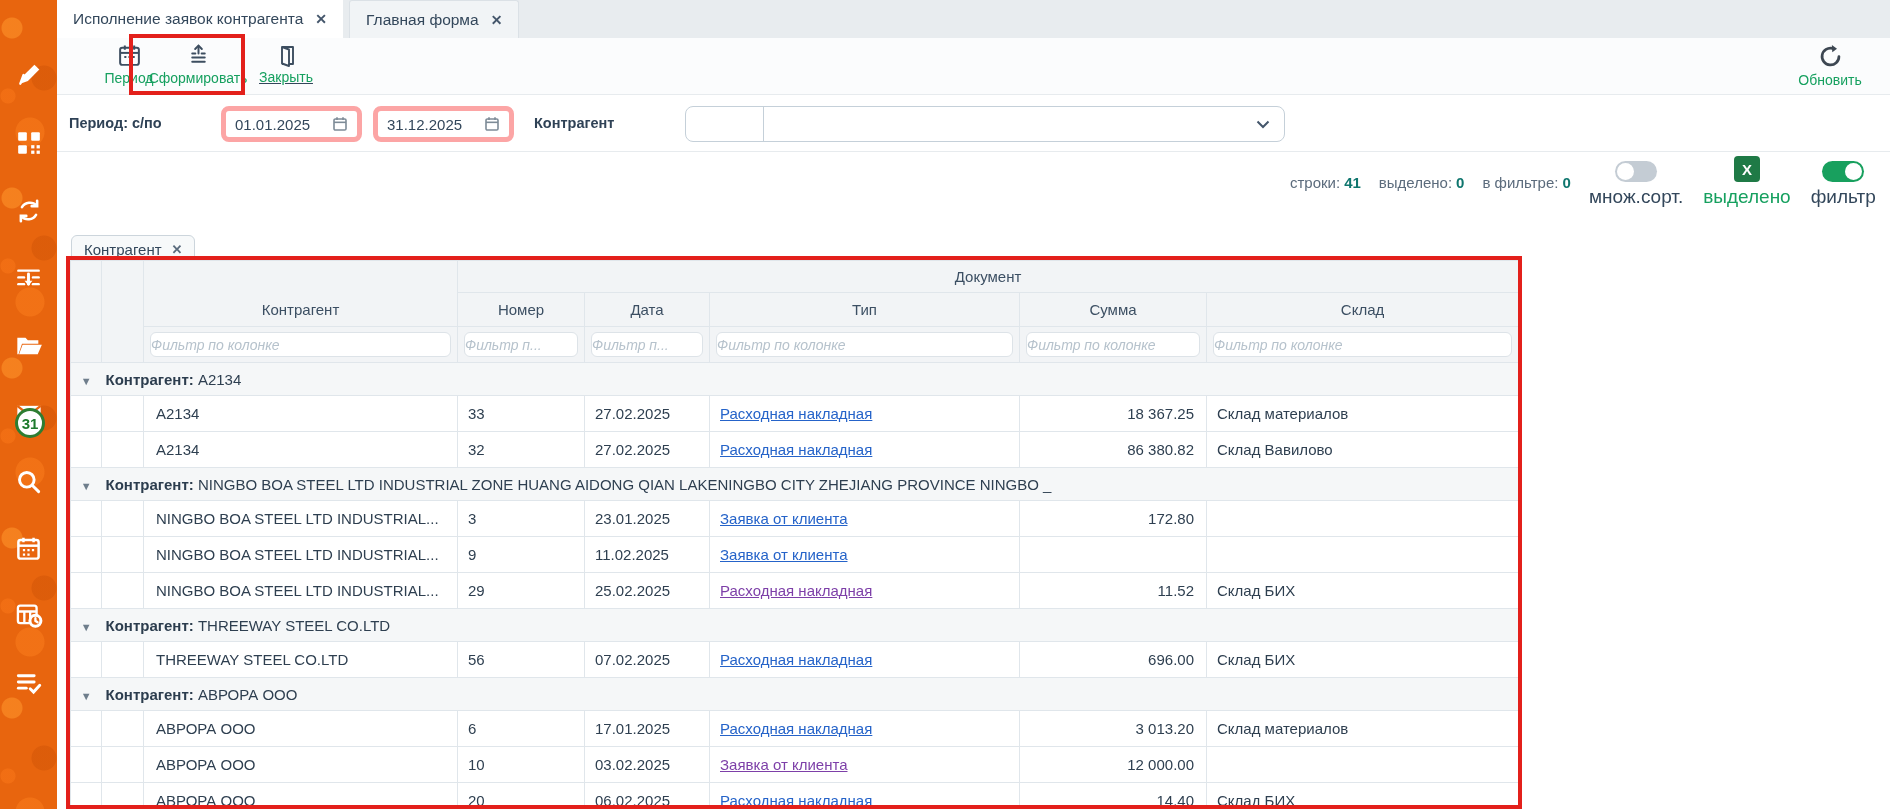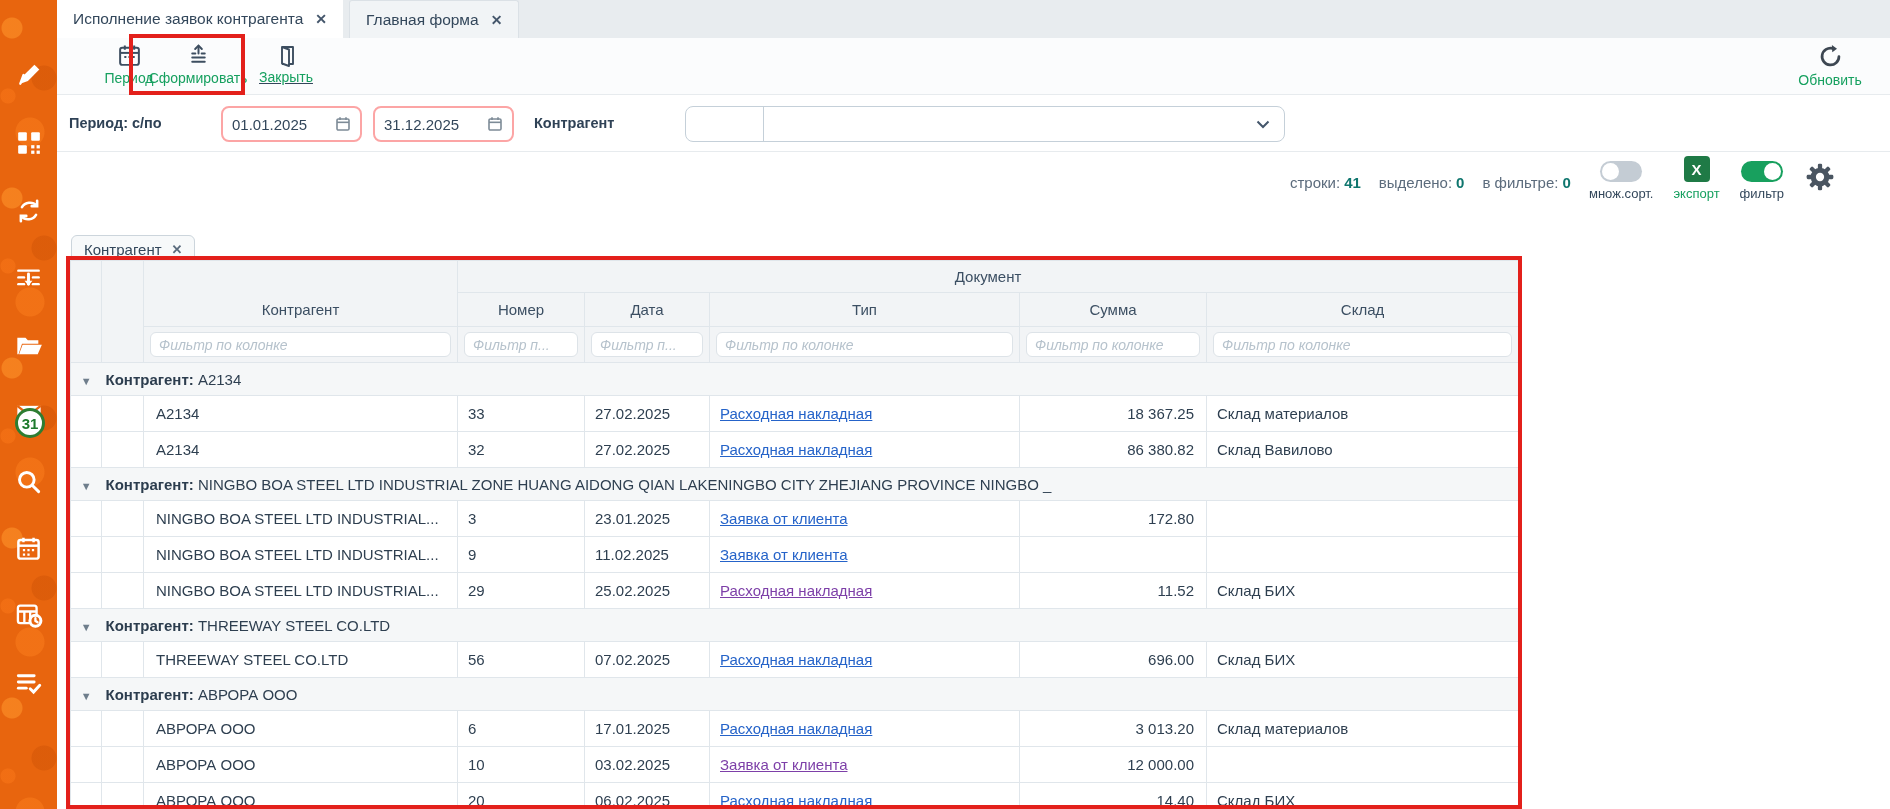--- a/index.html
+++ b/index.html
@@ -40,37 +40,37 @@
   .btn-close { left:196px; width:66px;text-decoration:underline; }
   .btn-refresh { left:1734px; width:78px; }
   .anno-generate { position:absolute; left:72px; top:-4px; width:116px; height:61px;
     border:4px solid #e3201b; z-index:9; pointer-events:none; }
 
   
   .filterbar { height:57px; background:#fff; border-bottom:1px solid #e7ebee; position:relative; }
   .flabel { position:absolute; font-size:14.5px; font-weight:bold; color:#2f4256; top:20px; }
   .lbl-period { left:12px; }
   .lbl-kontr { left:477px; }
-  .date-input { position:absolute; top:11px; height:36px; width:141px; border:2px solid #fca5a5; border-radius:8px;
+  .date-input { position:absolute; top:11px; height:36px; width:141px; border:5px solid #fca5a5; border-radius:8px;
     background:#fff; display:flex; align-items:center; padding:0 9px; font-size:15px; color:#33475b; cursor:text; }
   .date-input .dval { flex:1; }
   .di1 { left:164px; } .di2 { left:316px; }
   .combo { position:absolute; left:628px; top:11px; width:600px; height:36px; border:1px solid #c5d0d9; border-radius:8px;
     background:#fff; display:flex; align-items:center; cursor:pointer; }
   .combo .code { width:78px; height:100%; border-right:1px solid #c5d0d9; }
   .combo .chev { margin-left:auto; margin-right:14px; }
 
   
   .content { position:relative; height:656px; background:#fff; }
   .report-title { position:absolute; left:34px; top:13px; font-size:17px; font-weight:bold; color:#33475b; }
   .stats { position:absolute; left:1233px; top:22px; display:flex; gap:18px; font-size:15px; color:#5b6b7c; white-space:nowrap; }
   .stats b { color:#0f766e; margin-left:4px; }
   .controls { position:absolute; left:1532px; top:4px; display:flex; gap:20px; align-items:flex-end; }
   .ctl { display:flex; flex-direction:column; align-items:center; gap:4px; cursor:pointer; }
-  .ctl .clbl { font-size:13px; color:#33475b; white-space:nowrap; }
+  .ctl .clbl { font-size:19px; color:#33475b; white-space:nowrap; }
   .ctl .clbl.green { color:#16a05f; }
   .toggle { width:42px; height:21px; border-radius:11px; position:relative; }
   .toggle.off { background:#c4ccd4; }
   .toggle.on { background:#18a05e; }
   .toggle .knob { position:absolute; top:2px; width:17px; height:17px; border-radius:50%; background:#fff; }
   .toggle.off .knob { left:2px; } .toggle.on .knob { right:2px; }
   .xls { width:26px; height:26px; background:#1f7a46; border-radius:4px; color:#fff; font-weight:bold;
     font-size:15px; display:flex; align-items:center; justify-content:center; }
   .chip { position:absolute; left:14px; top:83px; height:29px; border:1px solid #ccd5dc; border-radius:6px;
     background:#f7f9fa; display:flex; align-items:center; gap:10px; padding:0 12px; font-size:15px; color:#33475b; cursor:pointer; }
@@ -79,21 +79,21 @@
   
   .table-box { position:absolute; left:9px; top:104px; width:1456px; height:553px;
     border:4px solid #e3201b; overflow:hidden; background:#fff; }
   table { border-collapse:collapse; table-layout:fixed; width:1448px; font-size:15px; color:#2e3f50; }
   th, td { border:1px solid #e0e6eb; }
   thead th { background:#f2f4f6; font-weight:normal; color:#3c4f63; text-align:center; }
   .hrow1 th { height:32px; }
   .hrow2 th { height:34px;text-align:center; }
   .th-kontr { vertical-align:bottom; padding-bottom:8px; }
   .frow td { height:36px; padding:0 6px; background:#f2f4f6; }
-  .frow input { width:100%; height:25px; border:1px solid #dde3e8; border-radius:6px; padding:0 8px;
+  .frow input { width:100%; height:25px; border:1px solid #dde3e8; border-radius:6px; padding:0 0;
     font-family:"Liberation Sans",sans-serif; font-size:14px; color:#33475b; outline:none; }
   .frow input::placeholder { color:#b6c2cc; font-style:italic; }
   tr.group-row { height:33px; background:#f5f7f8; }
   tr.group-row .cell-expander { text-align:center; border-right:none; cursor:pointer; }
   tr.group-row .group-cell { border-left:none; padding-left:4px; white-space:nowrap; overflow:hidden; }
   tr.group-row .group-cell b { color:#2c3d4e; }
   .tri { color:#6f7e8c; font-size:11px; }
   tr.data-row { height:36px; }
   tr.data-row td { padding:0 10px; white-space:nowrap; overflow:hidden; }
   .c-name { text-overflow:ellipsis; padding-left:12px !important; }
@@ -275,21 +275,21 @@
 
     <div class="controls">
       <div class="ctl">
         <div class="toggle off">
             <div class="knob"></div>
           </div>
         <span class="clbl">множ.сорт.</span>
       </div>
       <div class="ctl">
         <div class="xls">X</div>
-        <span class="clbl green">экспорт</span>
+        <span class="clbl green">выделено</span>
       </div>
       <div class="ctl">
         <div class="toggle on">
             <div class="knob"></div>
           </div>
         <span class="clbl">фильтр</span>
       </div>
       <div class="ctl" style="padding-bottom:8px;">
         <svg width="32" height="32" viewBox="0 0 24 24">
             <g fill="#4a5561">

